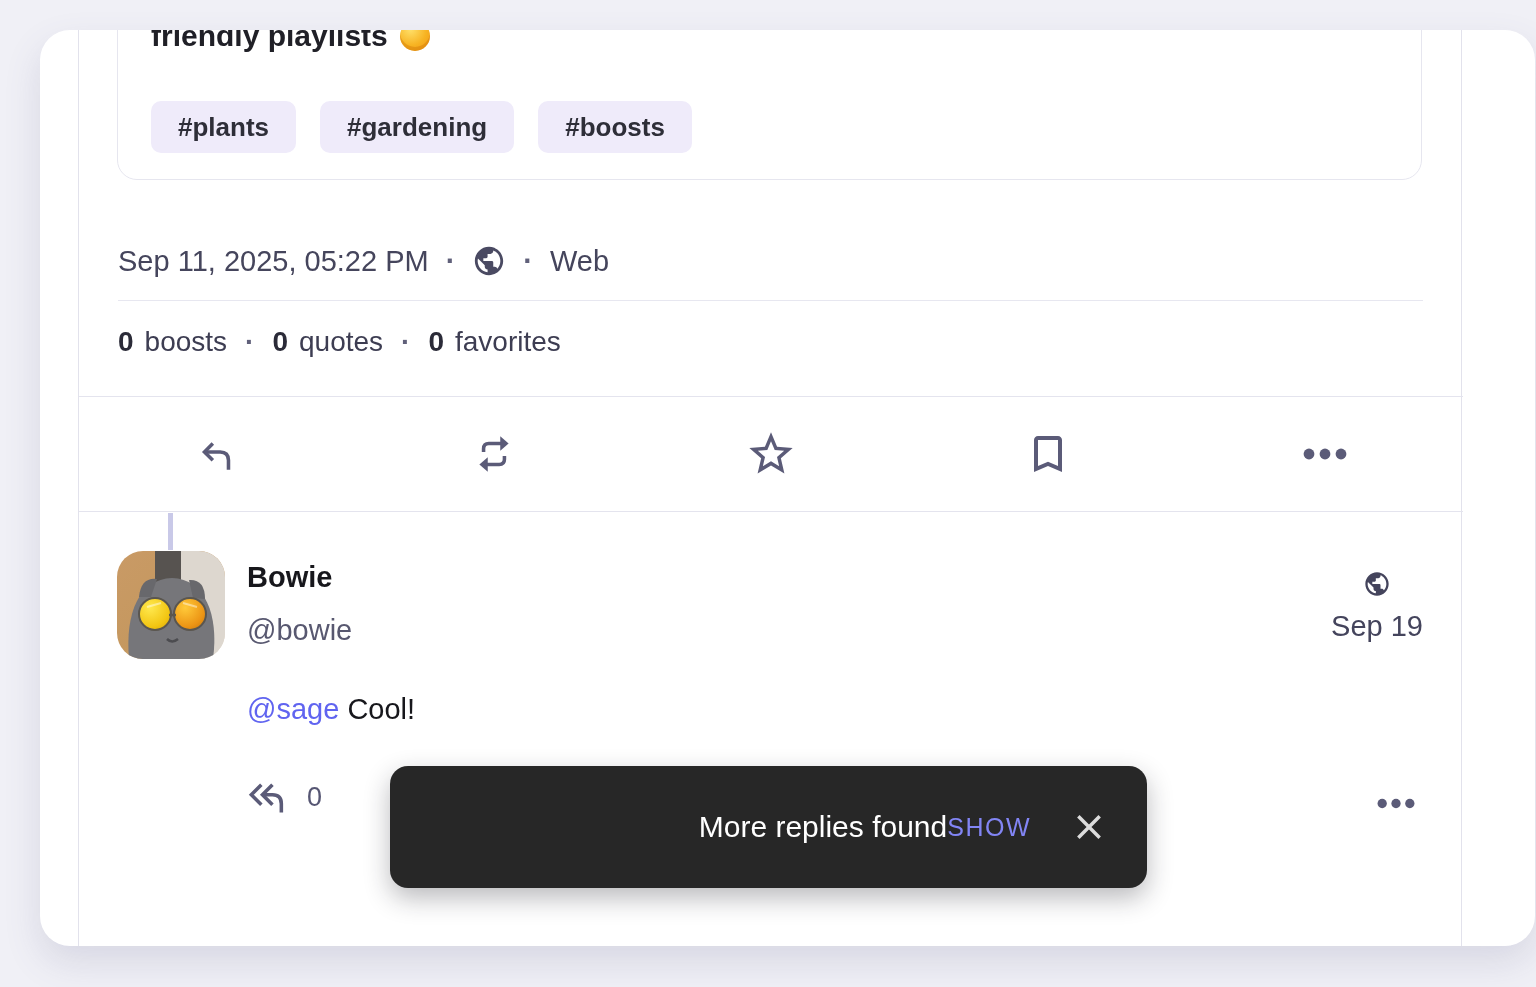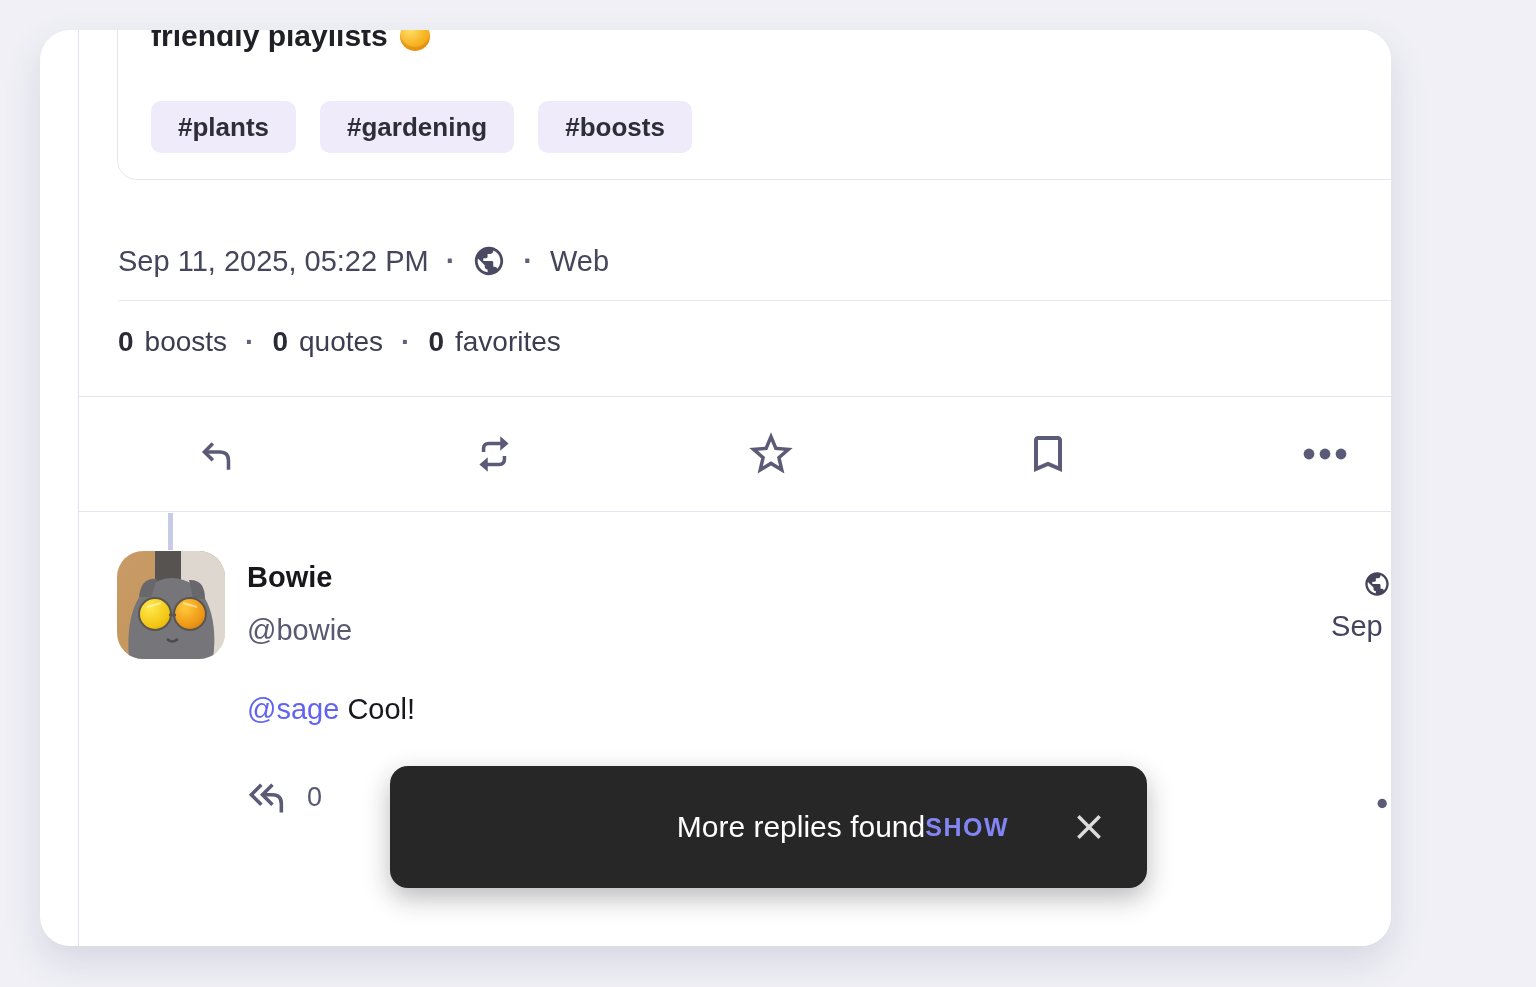--- a/index.html
+++ b/index.html
@@ -2,21 +2,21 @@
 <html><head>
 <meta charset="utf-8">
 <style>
   * { margin:0; padding:0; box-sizing:border-box; }
   html,body { width:1536px; height:987px; overflow:hidden; }
   body { font-family:"Liberation Sans","DejaVu Sans",sans-serif; }
 
   .page { position:fixed; left:0; top:0; width:1536px; height:987px; background:#f0f0f6; }
 
   .window {
-    position:absolute; left:40px; top:30px; width:1351px; height:916px;
+    position:absolute; left:40px; top:30px; width:1495px; height:916px;
     background:#ffffff; border-radius:30px; overflow:hidden;
     box-shadow:0 16px 36px rgba(90,90,130,.16);
   }
 
   .feed {
     position:absolute; left:38px; top:0; width:1384px; height:100%;
     border-left:1px solid #e2e2ec; border-right:1px solid #e2e2ec;
     background:#fff;
   }
 
@@ -90,22 +90,22 @@
 
   
   .toast {
     position:absolute; left:311px; top:736px; width:757px; height:122px;
     background:#272727; border-radius:18px; z-index:6;
     display:flex; align-items:center; padding:0 42px 0 36px;
     box-shadow:0 10px 26px rgba(25,25,35,.30);
   }
   .toast-msg { flex:1; color:#ffffff; font-size:30px;text-align:right; }
   .toast-action {
-    color:#8285f4; font-size:25px; font-weight:700; letter-spacing:1.5px;
-    margin-right:64px; cursor:pointer; background:none; border:none;
+    color:#8285f4; font-size:25px; font-weight:400; letter-spacing:1.5px;
+    margin-right:42px; cursor:pointer; background:none; border:none;
     font-family:inherit;
   }
   .toast-close { cursor:pointer; display:flex; align-items:center; }
 </style>
 </head>
 <body>
 
 <div class="page">
   <div class="window">
     <div class="feed">

